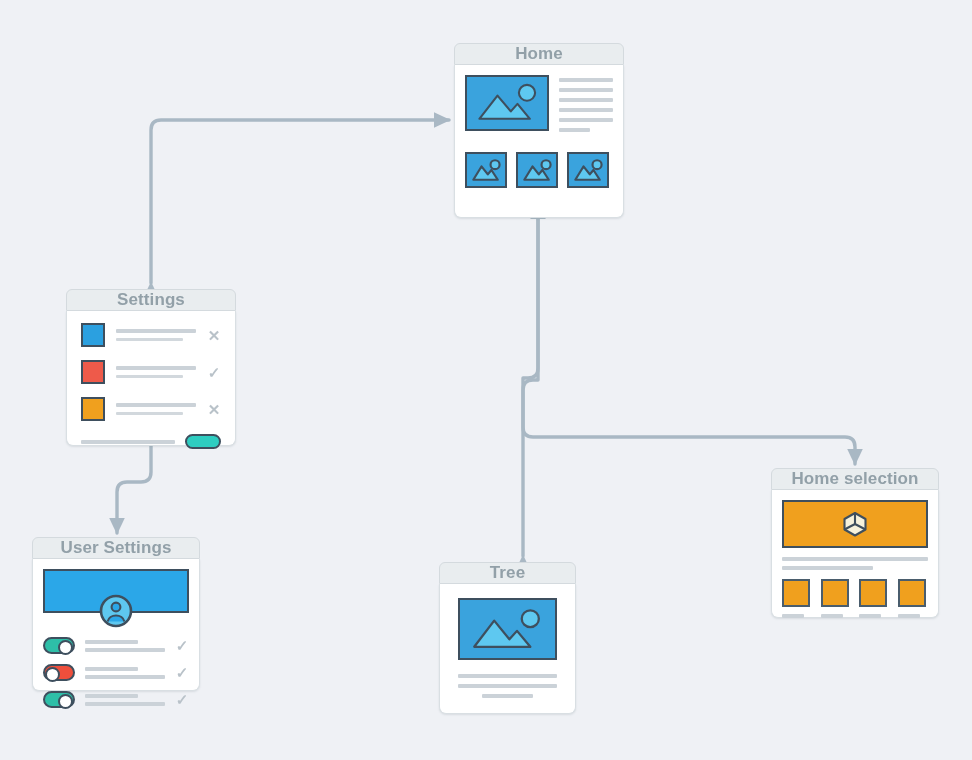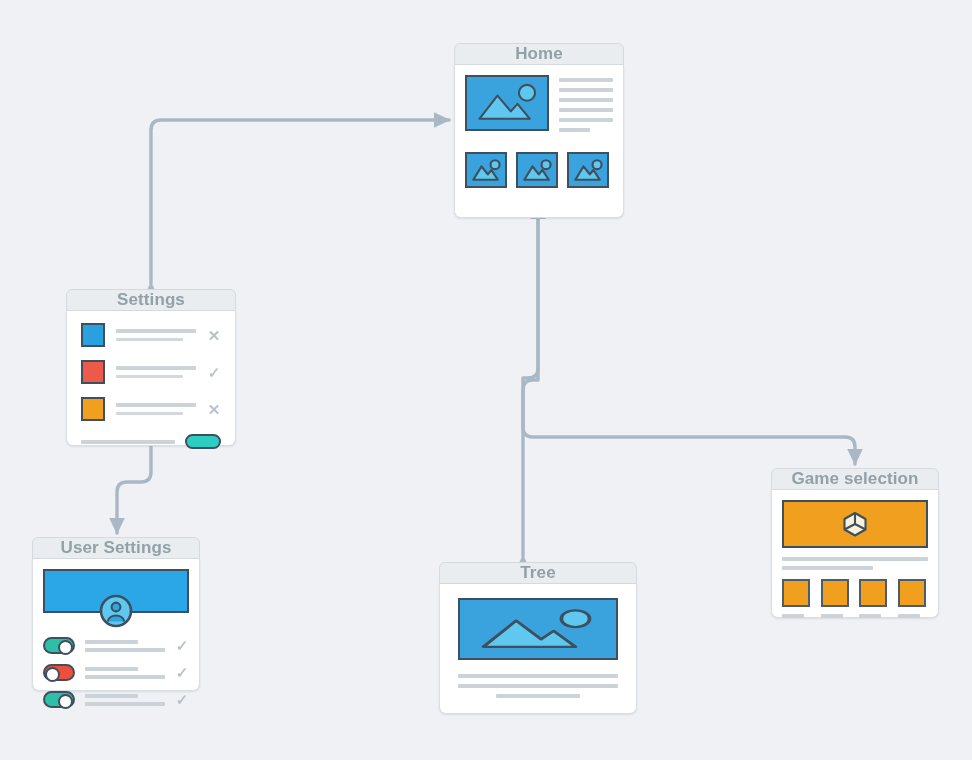--- a/index.html
+++ b/index.html
@@ -160,21 +160,21 @@
     align-items: center;
     gap: 10px;
     margin-bottom: 10px;
   }
   .us-row .us-lines { flex: 1; }
   .us-row .us-lines .txtline { margin-bottom: 4px; }
   .us-row .us-lines .txtline:first-child { width: 66%; }
   .us-row .us-lines .txtline:last-child { margin-bottom: 0; }
 
   
-  #card-tree { left: 439px; top: 562px; width: 198px; }
+  #card-tree { left: 439px; top: 562px; width: 137px; }
   #card-tree .card-body { height: 130px; padding: 14px 18px; }
   .tree-hero { width: 100%; height: 62px; }
   .tree-lines { margin-top: 14px; }
   .tree-lines .txtline { margin-bottom: 6px; }
   .tree-lines .txtline.short {
     width: 52%;
     margin: 0 auto;
   }
 
   
@@ -380,21 +380,21 @@
     </div>
     <div class="tree-lines">
       <div class="txtline"></div>
       <div class="txtline"></div>
       <div class="txtline short"></div>
     </div>
   </div>
 </div>
 
 <div class="card" id="card-game">
-  <div class="card-titlebar">Game selection</div>
+  <div class="card-titlebar">Home selection</div>
   <div class="card-body">
     <div class="game-hero">
       <span>
         <svg viewBox="0 0 26 26">
           <path d="M 13 2 L 23.5 8 L 23.5 18.5 L 13 24.5 L 2.5 18.5 L 2.5 8 Z" fill="#f6f2dc" stroke="#3e4f5e" stroke-width="2.1" stroke-linejoin="round"></path>
           <path d="M 13 2 L 13 13 M 13 13 L 2.5 18.5 M 13 13 L 23.5 18.5" fill="none" stroke="#3e4f5e" stroke-width="2.1" stroke-linejoin="round"></path>
         </svg>
       </span>
     </div>
     <div class="game-lines">

